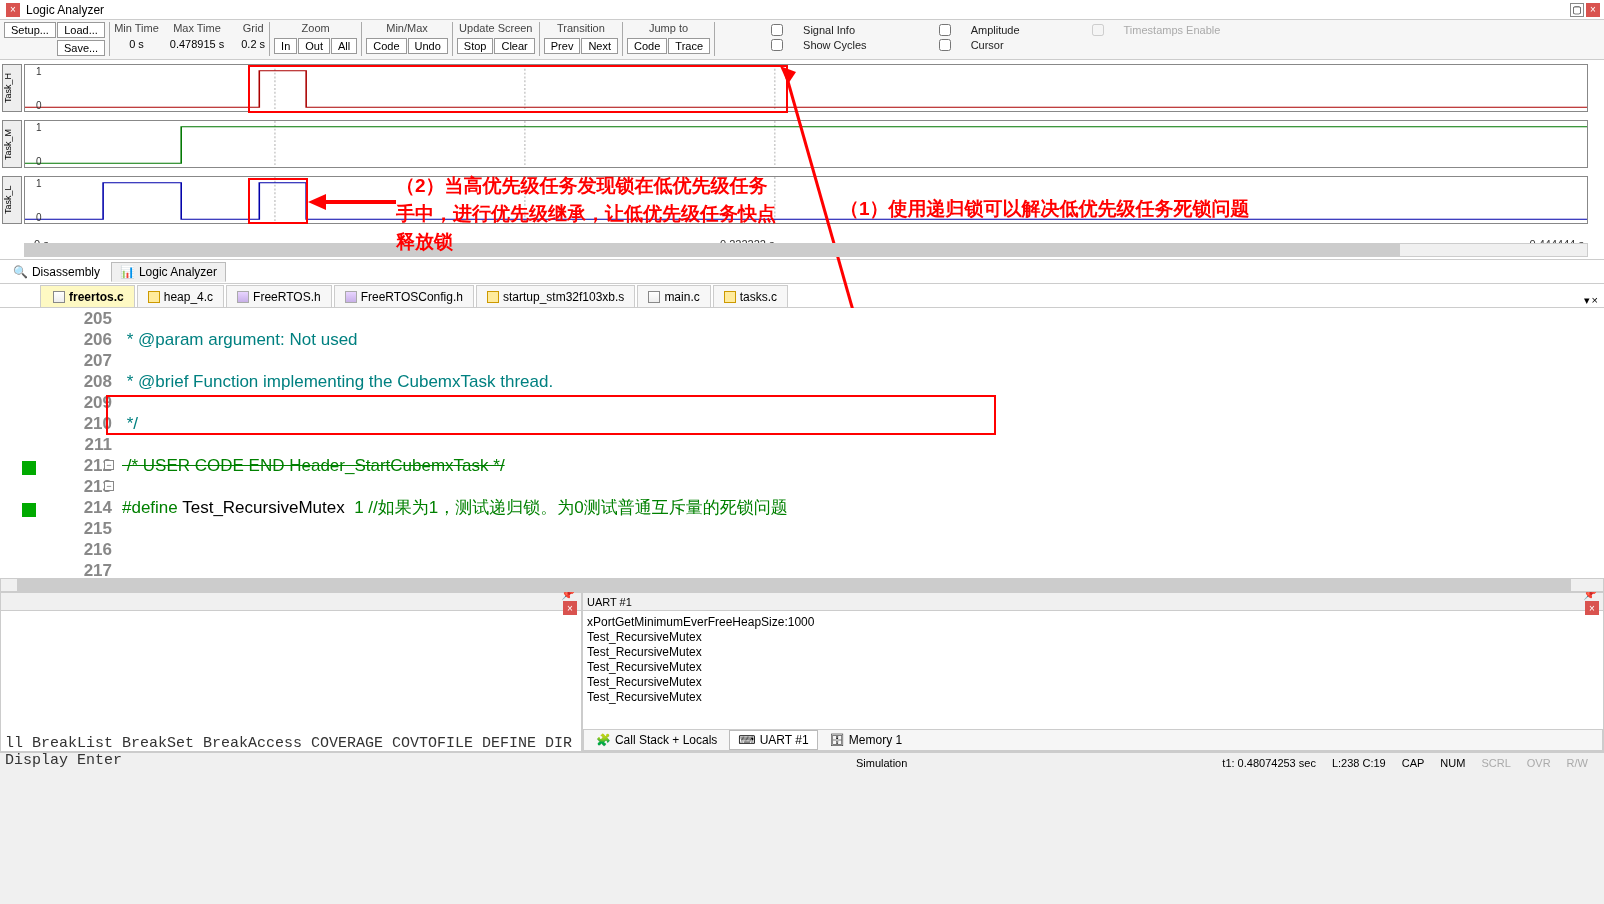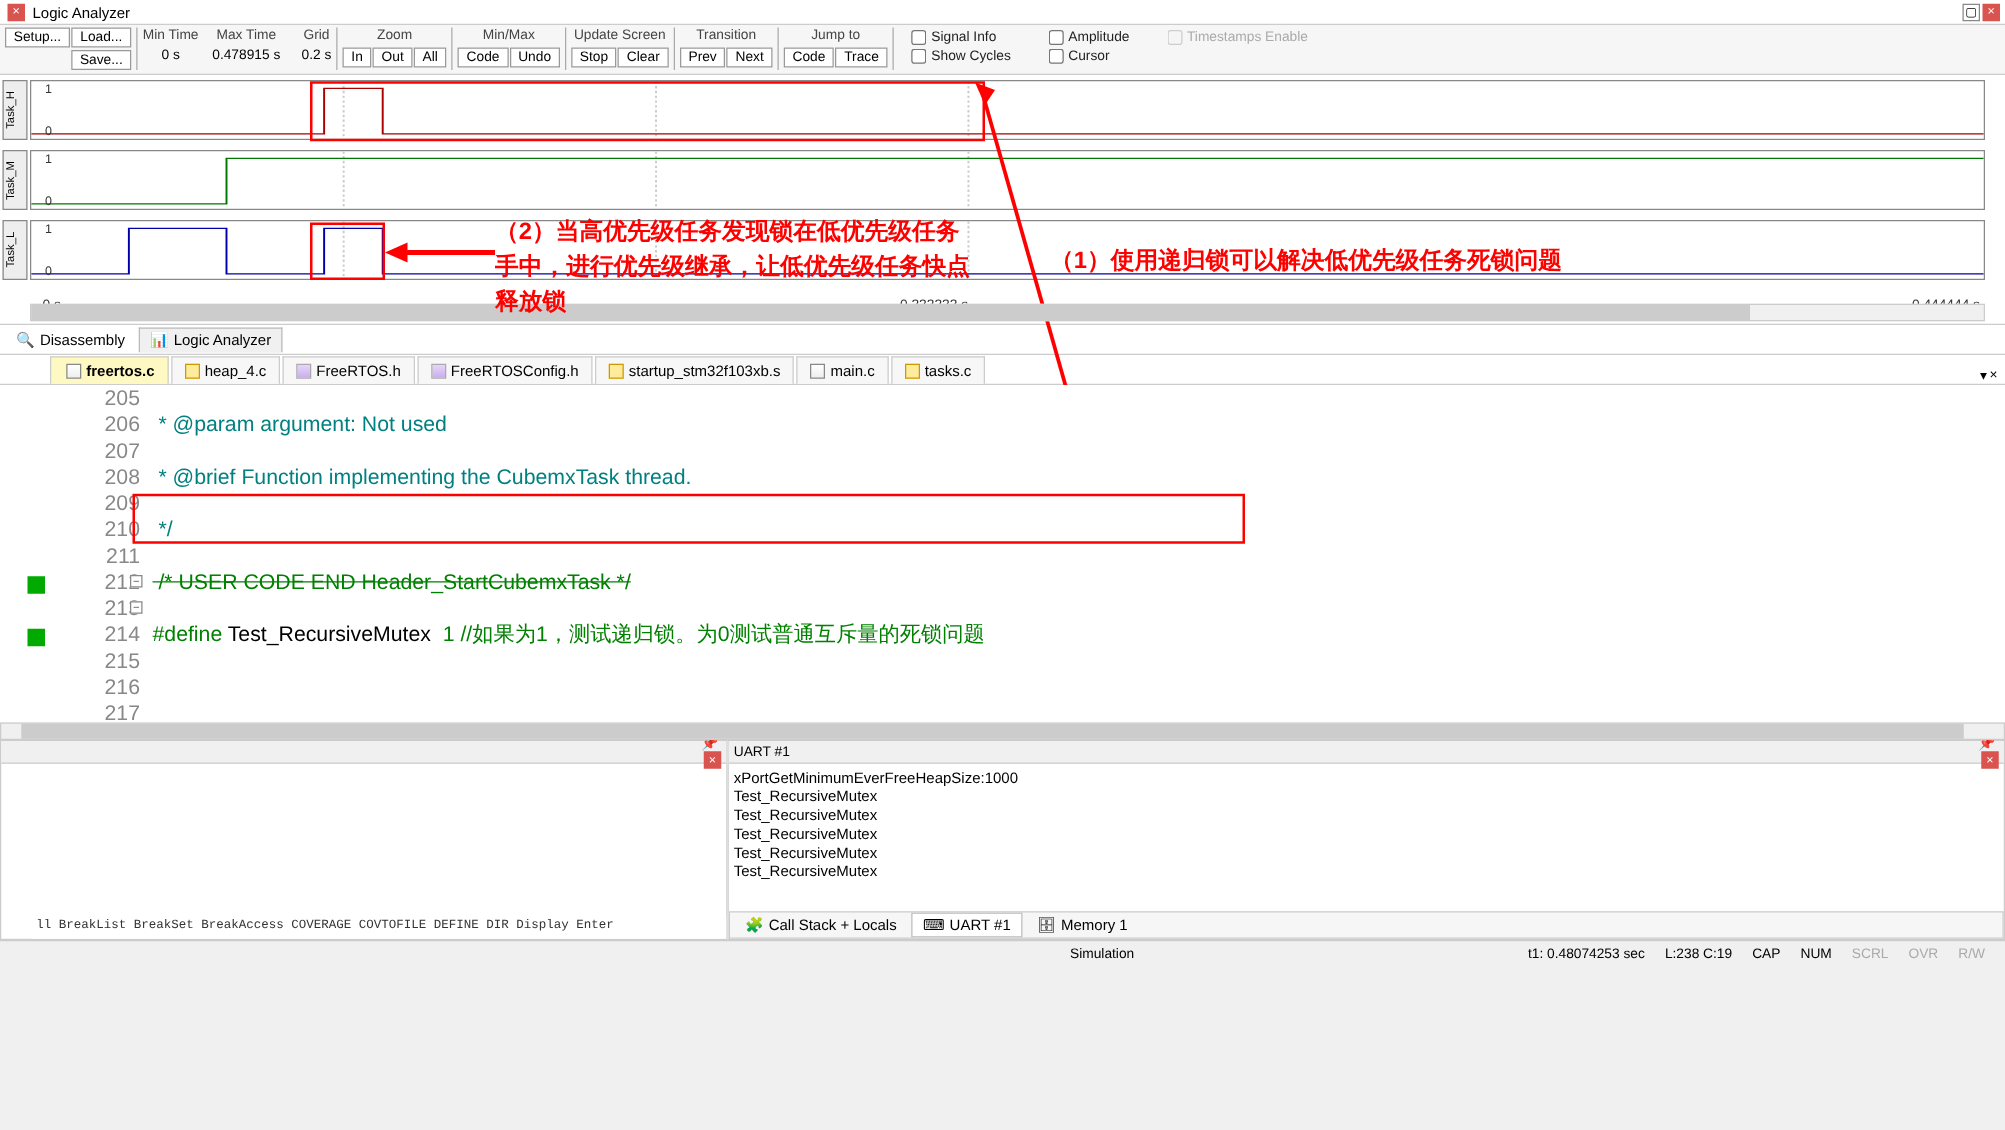--- a/index.html
+++ b/index.html
@@ -8,21 +8,21 @@
 .titlebar .title { flex: 1; font-size: 12px; }
 .winbtn { width: 14px; height: 14px; margin-left: 2px; display: flex; align-items: center; justify-content: center; font-size: 10px; }
 .close-red { background: #d9534f; color: #fff; }
 .toolbar { background: #f6f6f6; border-bottom: 1px solid #ccc; height: 40px; display: flex; align-items: flex-start; padding: 2px 4px; gap: 1px; }
 .btn { background: #fff; border: 1px solid #999; padding: 1px 6px; font-size: 11px; cursor: pointer; height: 16px; }
 .btn-col { display: inline-flex; flex-direction: column; gap: 2px; }
 .sep { border-left: 1px solid #aaa; height: 34px; margin: 0 3px; }
 .colhead { display: inline-flex; flex-direction: column; align-items: center; gap: 2px; font-size: 11px; }
 .colhead .lbl { color: #444; height: 14px; }
 .rowbtns { display: flex; gap: 1px; }
-.chk { display: flex; align-items: center; gap: 4px; font-size: 11px; color: #222; }
+.chk { display: flex; align-items: center; gap: 20px; font-size: 11px; color: #222; margin-left: 42px; }
 .chk input { width: 12px; height: 12px; }
 .chkcol { display: flex; flex-direction: column; gap: 3px; margin-left: 10px; padding-top: 2px; }
 .chkgrid { display: flex; gap: 20px; }
 .analyzer { position: relative; background: #fff; height: 200px; border-bottom: 1px solid #ccc; }
 .waverow { position: absolute; left: 24px; right: 16px; border: 1px solid #888; background: #fff; }
 .chanlbl { position: absolute; left: 2px; width: 20px; background: #eee; border: 1px solid #888; font-size: 9px; writing-mode: vertical-rl; text-align: center; transform: rotate(180deg); }
 .ticklbl { position: absolute; left: 36px; font-size: 10px; color: #333; }
 .timelabel { position: absolute; font-size: 11px; color: #333; }
 .ann { position: absolute; color: #f00; font-size: 19px; font-weight: bold; line-height: 28px; }
 .redbox { position: absolute; border: 2px solid #f00; pointer-events: none; }
@@ -32,35 +32,35 @@
 .tab.active { background: #f0f0f0; border-color: #bbb; border-bottom-color: #f0f0f0; }
 .filetabs { background: #fff; border-bottom: 1px solid #ccc; height: 24px; display: flex; align-items: flex-end; padding-left: 40px; }
 .ftab { display: flex; align-items: center; gap: 4px; padding: 3px 10px; font-size: 12px; border: 1px solid #ccc; border-bottom: none; background: #f7f7f7; margin-right: 2px; height: 22px; }
 .ftab.active { background: #fef9c3; font-weight: bold; padding-left: 12px; }
 .ficon { width: 12px; height: 12px; border: 1px solid; display: inline-block; }
 .ic-c { border-color: #888; background: linear-gradient(#fff,#eee); }
 .ic-y { border-color: #c90; background: #ffeb9c; }
 .ic-h { border-color: #aaa; background: linear-gradient(#e8d4ff,#c8b0e8); }
 .editor { background: #fff; height: 270px; overflow: hidden; position: relative; font-family: "Courier New", monospace; font-size: 17px; line-height: 21px; }
 .gutter { position: absolute; left: 0; top: 0; width: 120px; text-align: right; color: #888; padding-right: 8px; }
-.gutter .ln { height: 21px; }
+.gutter .ln { height: 21px; font-weight: bold; }
 .code { position: absolute; left: 122px; right: 0; top: 0; white-space: pre; }
 .mark { position: absolute; width: 14px; height: 14px; background: #0a0; }
 .fold { position: absolute; left: 104px; width: 10px; height: 10px; border: 1px solid #888; text-align: center; font-size: 9px; line-height: 9px; color: #555; background: #fff; }
 .kw-green { color: #008000; } .kw-teal { color: #008080; }
 .botpanes { display: flex; height: 160px; }
 .pane { flex: 1; background: #fff; border: 1px solid #ccc; display: flex; flex-direction: column; }
 .pane-hdr { height: 18px; background: #f0f0f0; border-bottom: 1px solid #ccc; display: flex; align-items: center; padding: 0 4px; font-size: 11px; justify-content: space-between; }
 .pane-body { flex: 1; overflow: auto; padding: 4px; font-family: "Courier New", monospace; font-size: 12px; line-height: 15px; }
 .bottabs { height: 22px; display: flex; align-items: center; border: 1px solid #ccc; background: #f6f6f6; padding-left: 4px; gap: 4px; }
 .btab { display: flex; align-items: center; gap: 4px; padding: 2px 8px; font-size: 12px; }
 .btab.active { background: #fff; border: 1px solid #bbb; }
 .statusbar { height: 20px; background: #f0f0f0; border-top: 1px solid #ccc; display: flex; align-items: center; font-size: 11px; padding: 0 16px; gap: 16px; justify-content: flex-end; }
 .statusbar .simlbl { flex: 1; text-align: left; padding-left: 840px; }
-.cmdline { height: 18px; background: #fff; font-family: "Courier New", monospace; font-size: 10px; padding: 2px 4px; color: #333; margin-left: 24px; }
+.cmdline { height: 18px; background: #fff; font-family: "Courier New", monospace; font-size: 15px; padding: 2px 4px; color: #333; }
 .ft-right { margin-left: auto; display: flex; gap: 2px; padding-right: 6px; }
 .scroll-h { height: 14px; background: #f0f0f0; border: 1px solid #ccc; position: relative; }
 .scroll-th { position: absolute; height: 100%; background: #ccc; }
 </style>
 </head>
 <body>
 
 <div class="titlebar">
   <span class="winbtn close-red">×</span>
   <span class="title" style="margin-left:6px;">Logic Analyzer</span>

